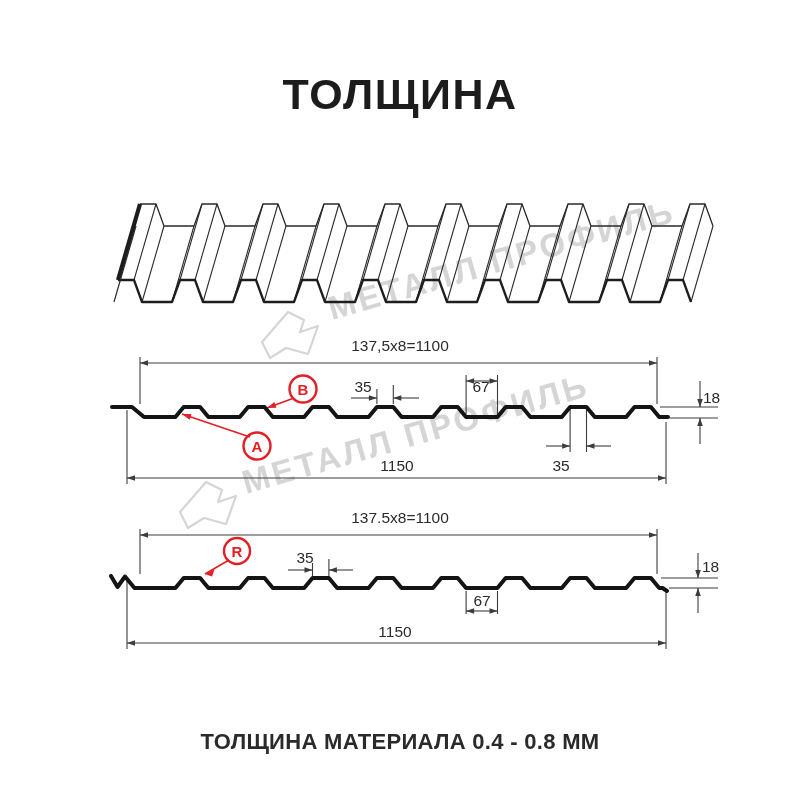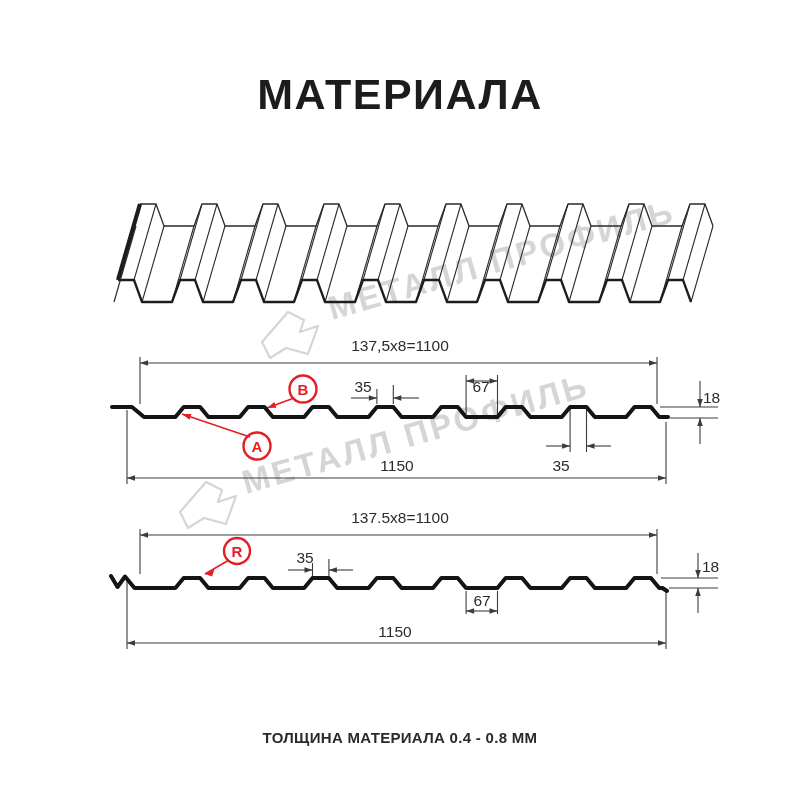--- a/index.html
+++ b/index.html
@@ -3,32 +3,32 @@
 <meta charset="utf-8">
 <style>
   html,body{margin:0;padding:0;background:#ffffff;}
   .page{position:relative;width:800px;height:800px;background:#ffffff;overflow:hidden;
         font-family:"Liberation Sans",sans-serif;}
   .title{position:absolute;top:70px;left:0;width:800px;text-align:center;
          font-size:43px;font-weight:bold;letter-spacing:1.5px;color:#1c1c1c;}
   .subtitle{position:absolute;top:117px;left:0;width:800px;text-align:center;
          font-size:20px;font-weight:600;letter-spacing:.5px;color:#1c1c1c;}
   .footer{position:absolute;top:729px;left:0;width:800px;text-align:center;
-         font-size:15px;font-weight:600;letter-spacing:.3px;color:#2a2a2a;}
+         font-size:22px;font-weight:600;letter-spacing:.3px;color:#2a2a2a;}
   svg{position:absolute;left:0;top:0;}
   .dimtxt{font-family:"Liberation Sans",sans-serif;font-size:15.5px;fill:#2b2b2b;}
   .redtxt{font-family:"Liberation Sans",sans-serif;font-size:15px;font-weight:600;}
   .wm-text{font-family:"Liberation Sans",sans-serif;font-size:33px;font-weight:bold;letter-spacing:3px;}
 </style>
 </head>
 <body>
 
 <div class="page">
 
-  <div class="title">МАТЕРИАЛА</div>
+  <div class="title">ТОЛЩИНА</div>
 
   <svg width="800" height="800" viewBox="0 0 800 800">
 
     <g id="wm1">
       <path id="wmlogo1" d="M4 36 L30 6 L46 14 L42 26 L60 20 L50 48 L28 42 L12 52 Z" transform="translate(258,306)" fill="none" stroke-width="2.2" stroke-linejoin="round" stroke="#d5d5d5"></path>
       <text class="wm-text" transform="translate(332,320) rotate(-16)" fill="#d5d5d5">МЕТАЛЛ ПРОФИЛЬ</text>
     </g>
     <g id="wm2">
       <path id="wmlogo2" d="M4 36 L30 6 L46 14 L42 26 L60 20 L50 48 L28 42 L12 52 Z" transform="translate(176,476)" fill="none" stroke-width="2.2" stroke-linejoin="round" stroke="#d5d5d5"></path>
       <text class="wm-text" transform="translate(246,494) rotate(-16)" fill="#d5d5d5">МЕТАЛЛ ПРОФИЛЬ</text>

